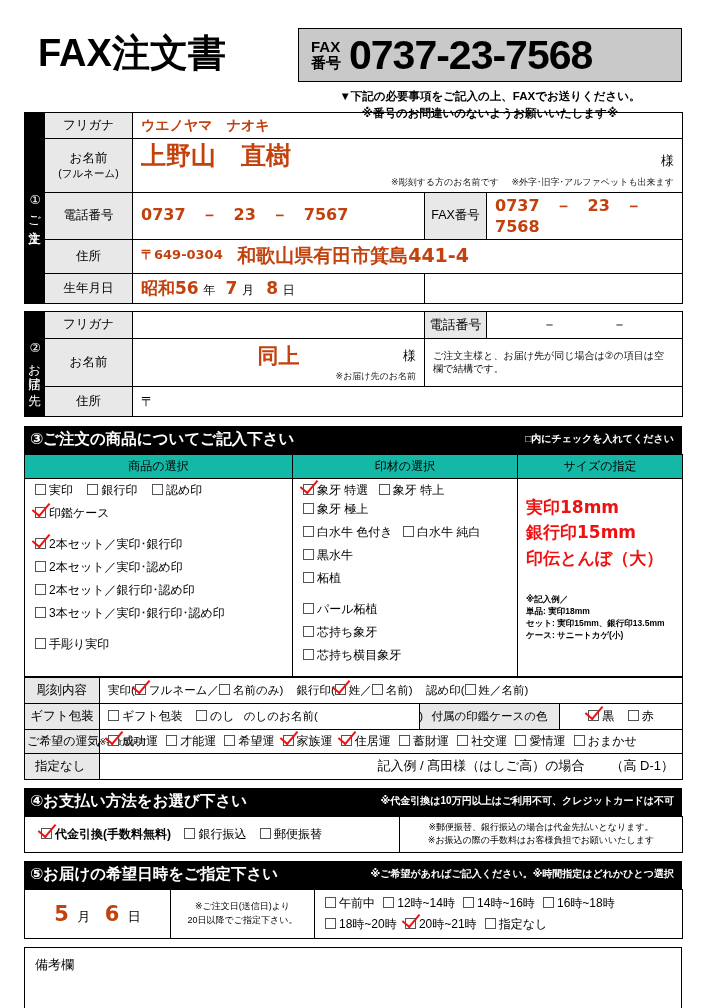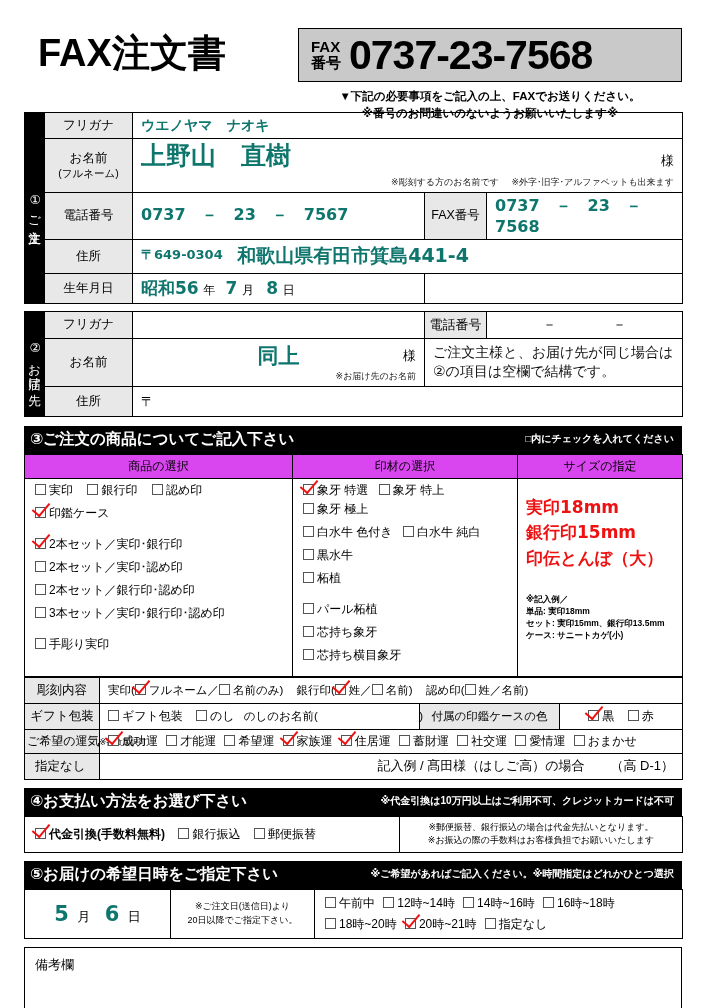--- a/index.html
+++ b/index.html
@@ -31,49 +31,49 @@
   .tbl { border-collapse: collapse; width: 658px; table-layout: fixed; }
   .tbl td { border: 1px solid #000; vertical-align: middle; }
   .lbl { background: #e8e8e8; text-align: center; font-size: 12.5px; padding: 4px 2px; }
   .lbl-sm { font-size: 10.5px; }
   .tab {
     background: #000; color: #fff; width: 20px; text-align: center;
     font-size: 12px; padding: 0; letter-spacing: 0px;
   }
   .tabtxt { writing-mode: vertical-rl; text-orientation: upright; margin: 0 auto; line-height: 1.12;
             display: inline-block; font-size: 12.5px; }
-  .hw { color: #0f766e; font-family: "DejaVu Sans", sans-serif; font-weight: 700; }
+  .hw { color: #c2410c; font-family: "DejaVu Sans", sans-serif; font-weight: 700; }
 
   .sec1 { margin-top: 2px; }
   .dotted-b { border-bottom: 1px dashed #000 !important; }
 
   .cell-pad { padding: 3px 8px; }
   .tiny { font-size: 9px; color: #222; }
-  .tiny2 { font-size: 14px; color: #111; line-height: 1.35; }
+  .tiny2 { font-size: 10px; color: #111; line-height: 1.35; }
 
   
   .barhdr {
     background: #000; color: #fff; width: 658px;
     display: flex; align-items: center; justify-content: space-between;
     padding: 3px 8px 4px 6px; font-size: 15.5px; font-weight: 700;
   }
   .barhdr .note { font-size: 10px; font-weight: 600; }
 
   
   .cb { display: inline-block; position: relative; width: 11px; height: 11px;
         border: 1px solid #555; vertical-align: -1px; margin-right: 3px; background: #fff; }
   .cb.on::after {
     content: ""; position: absolute; left: 0px; top: -9px;
     width: 8px; height: 15px; border: solid #ee1111;
     border-width: 0 2.6px 2.6px 0; transform: rotate(40deg);
   }
   .opt { display: inline-block; font-size: 12px; white-space: nowrap; margin-right: 10px; }
   .opt.last { margin-right: 0; }
 
-  .colhd { background: #d946ef; text-align: center; font-size: 12px; padding: 3px; }
+  .colhd { background: #14b8a6; text-align: center; font-size: 12px; padding: 3px; }
   .optlist { padding: 1px 8px 8px 10px; }
   .optrow { margin-bottom: 4px; }
   .gap { height: 8px; }
 
   .sizehw { color: #ee1111; font-weight: 700; font-size: 17px; line-height: 1.5;
             font-family: "DejaVu Sans", sans-serif; padding-left: 8px;}
   .sizenote { font-size: 8.5px; line-height: 1.42; padding-left: 8px; padding-top: 22px; font-weight: 600;}
 
   .memo { width: 658px; height: 86px; border: 1px solid #000; margin-top: 8px;
           padding: 8px 10px; font-size: 13px; }
@@ -355,21 +355,21 @@
     <span>④お支払い方法をお選び下さい</span>
     <span class="note">※代金引換は10万円以上はご利用不可、クレジットカードは不可</span>
   </div>
   <table class="tbl">
     <colgroup>
         <col style="width:375px">
         <col style="width:283px">
       </colgroup>
     <tbody>
         <tr>
-      <td class="cell-pad" style="height:36px;font-size:12.5px;white-space:nowrap;padding-left:10px">
+      <td class="cell-pad" style="height:36px;font-size:12.5px;white-space:nowrap;padding-left:16px">
         <span class="opt"><span class="cb on"></span><span style="font-weight:600">代金引換(手数料無料)</span></span>
         <span class="opt"><span class="cb"></span><span>銀行振込</span></span>
         <span class="opt last"><span class="cb"></span><span>郵便振替</span></span>
       </td>
       <td class="cell-pad" style="font-size:9px;line-height:1.5;text-align:center;padding-right:8px">
         <div>※郵便振替、銀行振込の場合は代金先払いとなります。</div>
         <div>※お振込の際の手数料はお客様負担でお願いいたします</div>
       </td>
     </tr>
   </tbody>

